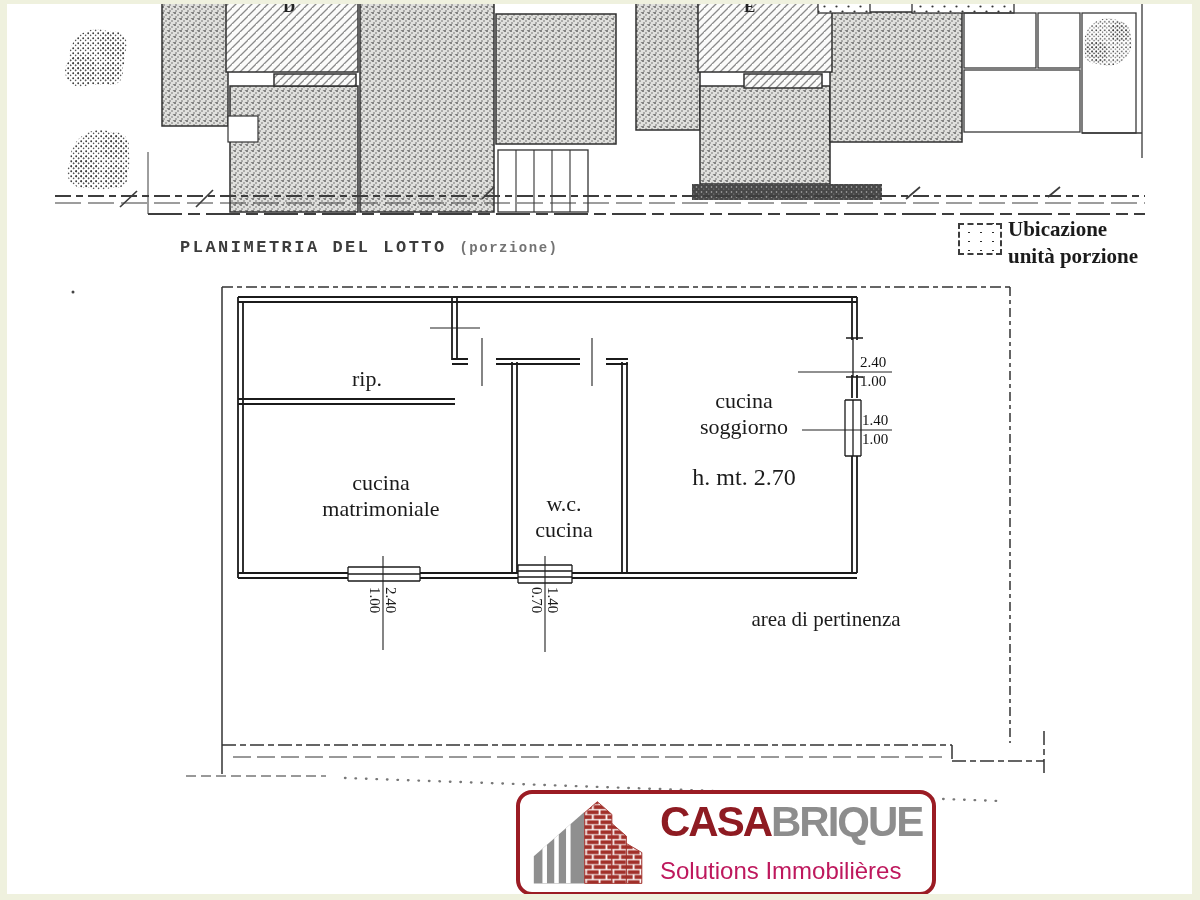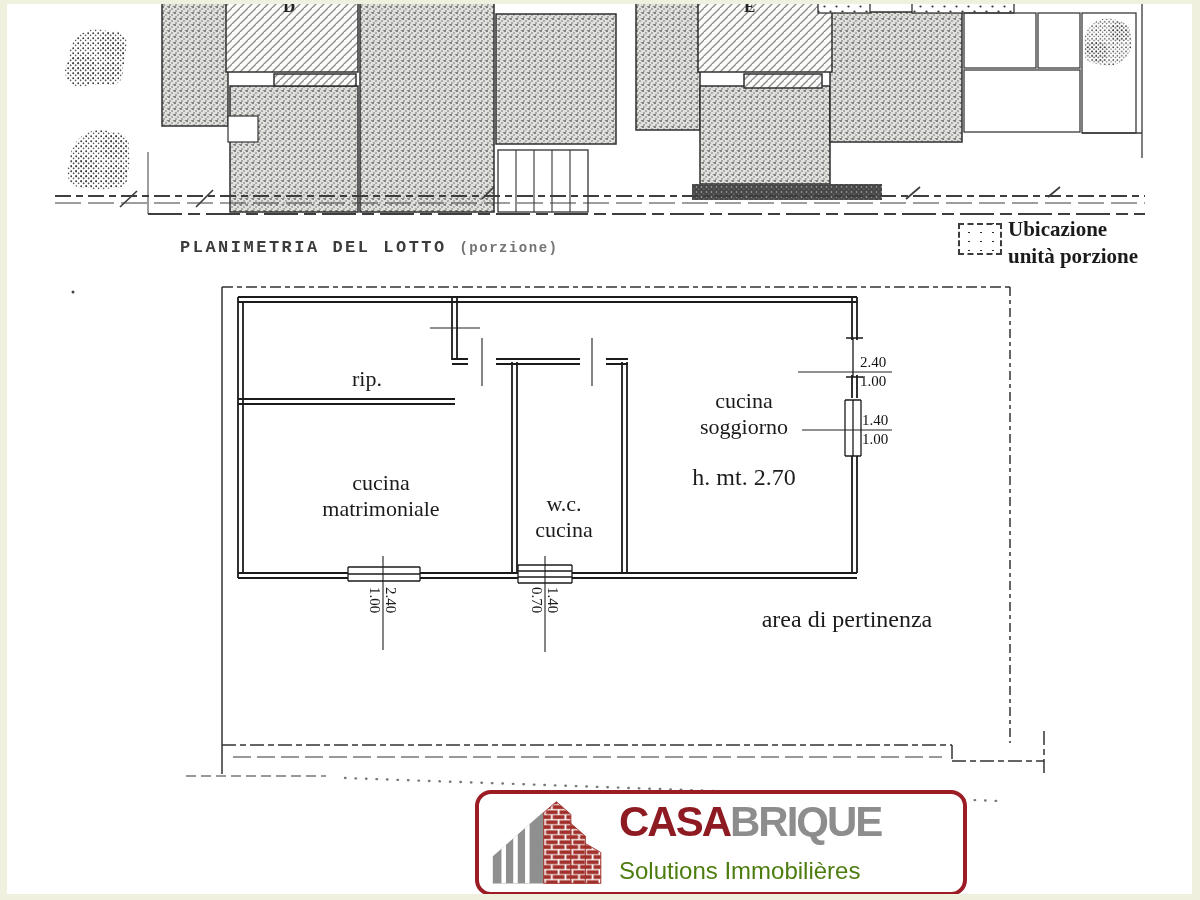--- a/index.html
+++ b/index.html
@@ -18,29 +18,29 @@
   .bldg{font-size:17px;font-weight:bold;color:#222;}
   .legend-swatch{position:absolute;left:958px;top:223px;width:40px;height:28px;z-index:3;
      border:2px dashed #3c3c3c;background-color:#fff;
      background-image:radial-gradient(#2e2e2e 1.1px, transparent 1.3px);
      background-size:12px 9px;background-position:3px 3px;}
   .legend-text{left:1008px;top:216px;width:158px;font-size:21px;
      font-weight:600;line-height:27px;white-space:normal;}
   .room{font-size:22px;line-height:26px;text-align:center;white-space:normal;}
   .dim{font-size:15px;color:#111;}
   .dim-rot{transform:rotate(90deg);transform-origin:0 0;font-size:15px;line-height:16px;}
-  .logo-box{position:absolute;left:475px;top:790px;width:492px;height:106px;z-index:4;
+  .logo-box{position:absolute;left:516px;top:790px;width:420px;height:106px;z-index:4;
      background:#fff;border:4px solid #9b1c24;border-radius:16px;
      display:flex;align-items:center;padding-left:12px;box-sizing:border-box;
      font-family:"Liberation Sans", sans-serif;}
   .logo-text{margin-left:10px;}
   .brand{font-size:42px;font-weight:bold;letter-spacing:-2px;line-height:42px;}
   .brand .p1{color:#8e1b22;}
   .brand .p2{color:#8d8d8d;}
-  .tagline{font-size:24px;color:#4d7c0f;margin-top:14px;letter-spacing:0px;}
+  .tagline{font-size:24px;color:#be185d;margin-top:14px;letter-spacing:0px;}
 </style>
 </head>
 <body>
 
 <div class="page">
 
   <svg class="draw" width="1200" height="900" viewBox="0 0 1200 900">
     <defs>
       <pattern id="stip" width="6" height="6" patternUnits="userSpaceOnUse">
         <rect width="6" height="6" fill="#e0e0dd"></rect>
@@ -205,21 +205,21 @@
   </div>
   <div class="lbl room" style="left:504px;top:491px;width:120px;">
     <div>w.c.</div>
     <div>cucina</div>
   </div>
   <div class="lbl room" style="left:634px;top:388px;width:220px;">
     <div>cucina</div>
     <div>soggiorno</div>
   </div>
   <div class="lbl room" style="left:634px;top:464px;width:220px;font-size:24px;">h. mt. 2.70</div>
-  <div class="lbl room" style="left:737px;top:606px;width:220px;font-size:24px;">area di pertinenza</div>
+  <div class="lbl room" style="left:716px;top:606px;width:220px;font-size:21px;">area di pertinenza</div>
 
   <div class="lbl dim" style="left:860px;top:354px;">2.40</div>
   <div class="lbl dim" style="left:860px;top:373px;">1.00</div>
   <div class="lbl dim" style="left:862px;top:412px;">1.40</div>
   <div class="lbl dim" style="left:862px;top:431px;">1.00</div>
 
   <div class="lbl dim-rot" style="left:399px;top:587px;">
     <div>2.40</div>
     <div>1.00</div>
   </div>

